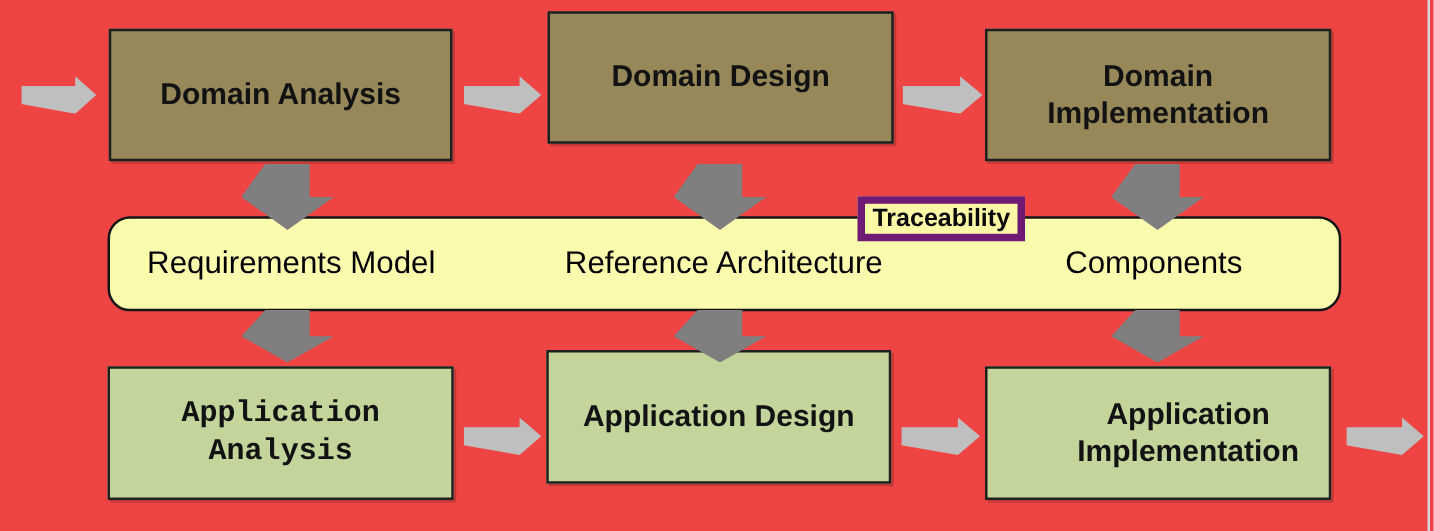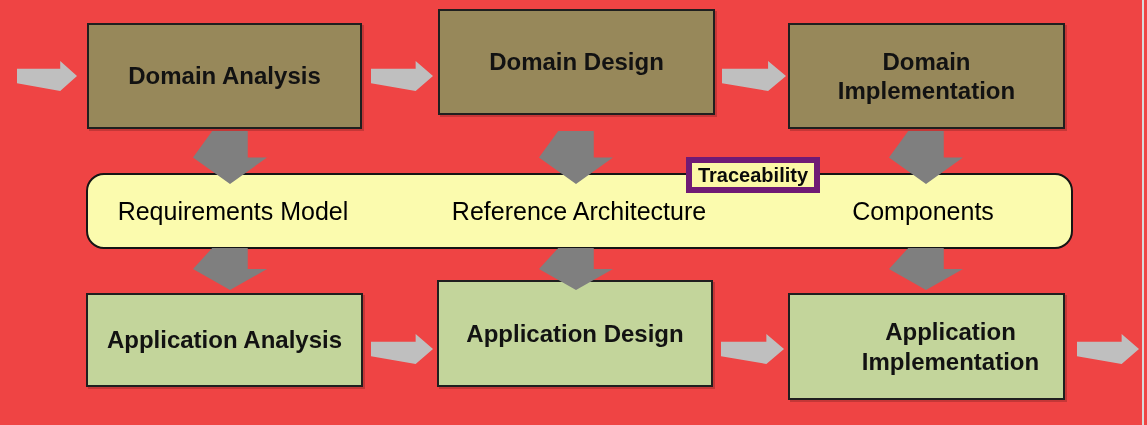--- a/index.html
+++ b/index.html
@@ -131,21 +131,21 @@
   <span class="band-label" style="left:579px;">Reference Architecture</span>
   <span class="band-label" style="left:923px;">Components</span>
   <div class="trace-tag">
     <span class="trace-label">Traceability</span>
   </div>
 
   <div class="arrow-down" style="left:193px; top:248px; height:42px;"></div>
   <div class="arrow-down" style="left:539px; top:248px; height:42px;"></div>
   <div class="arrow-down" style="left:889px; top:248px; height:42px;"></div>
 
-  <div class="node application-node" style="left:86px; top:293px; width:277px; height:94px;">
+  <div class="node application-node" style="left:86px; top:293px; width:277px; height:107px;font-family:Liberation Mono, monospace;">
     <span class="box-label">Application Analysis</span>
   </div>
   <div class="node application-node" style="left:437px; top:280px; width:276px; height:107px;">
     <span class="box-label">Application Design</span>
   </div>
   <div class="node application-node" style="left:788px; top:293px; width:277px; height:107px;padding-left:48px;">
     <span class="box-label">Application Implementation</span>
   </div>
 
   <div class="page-edge"></div>

